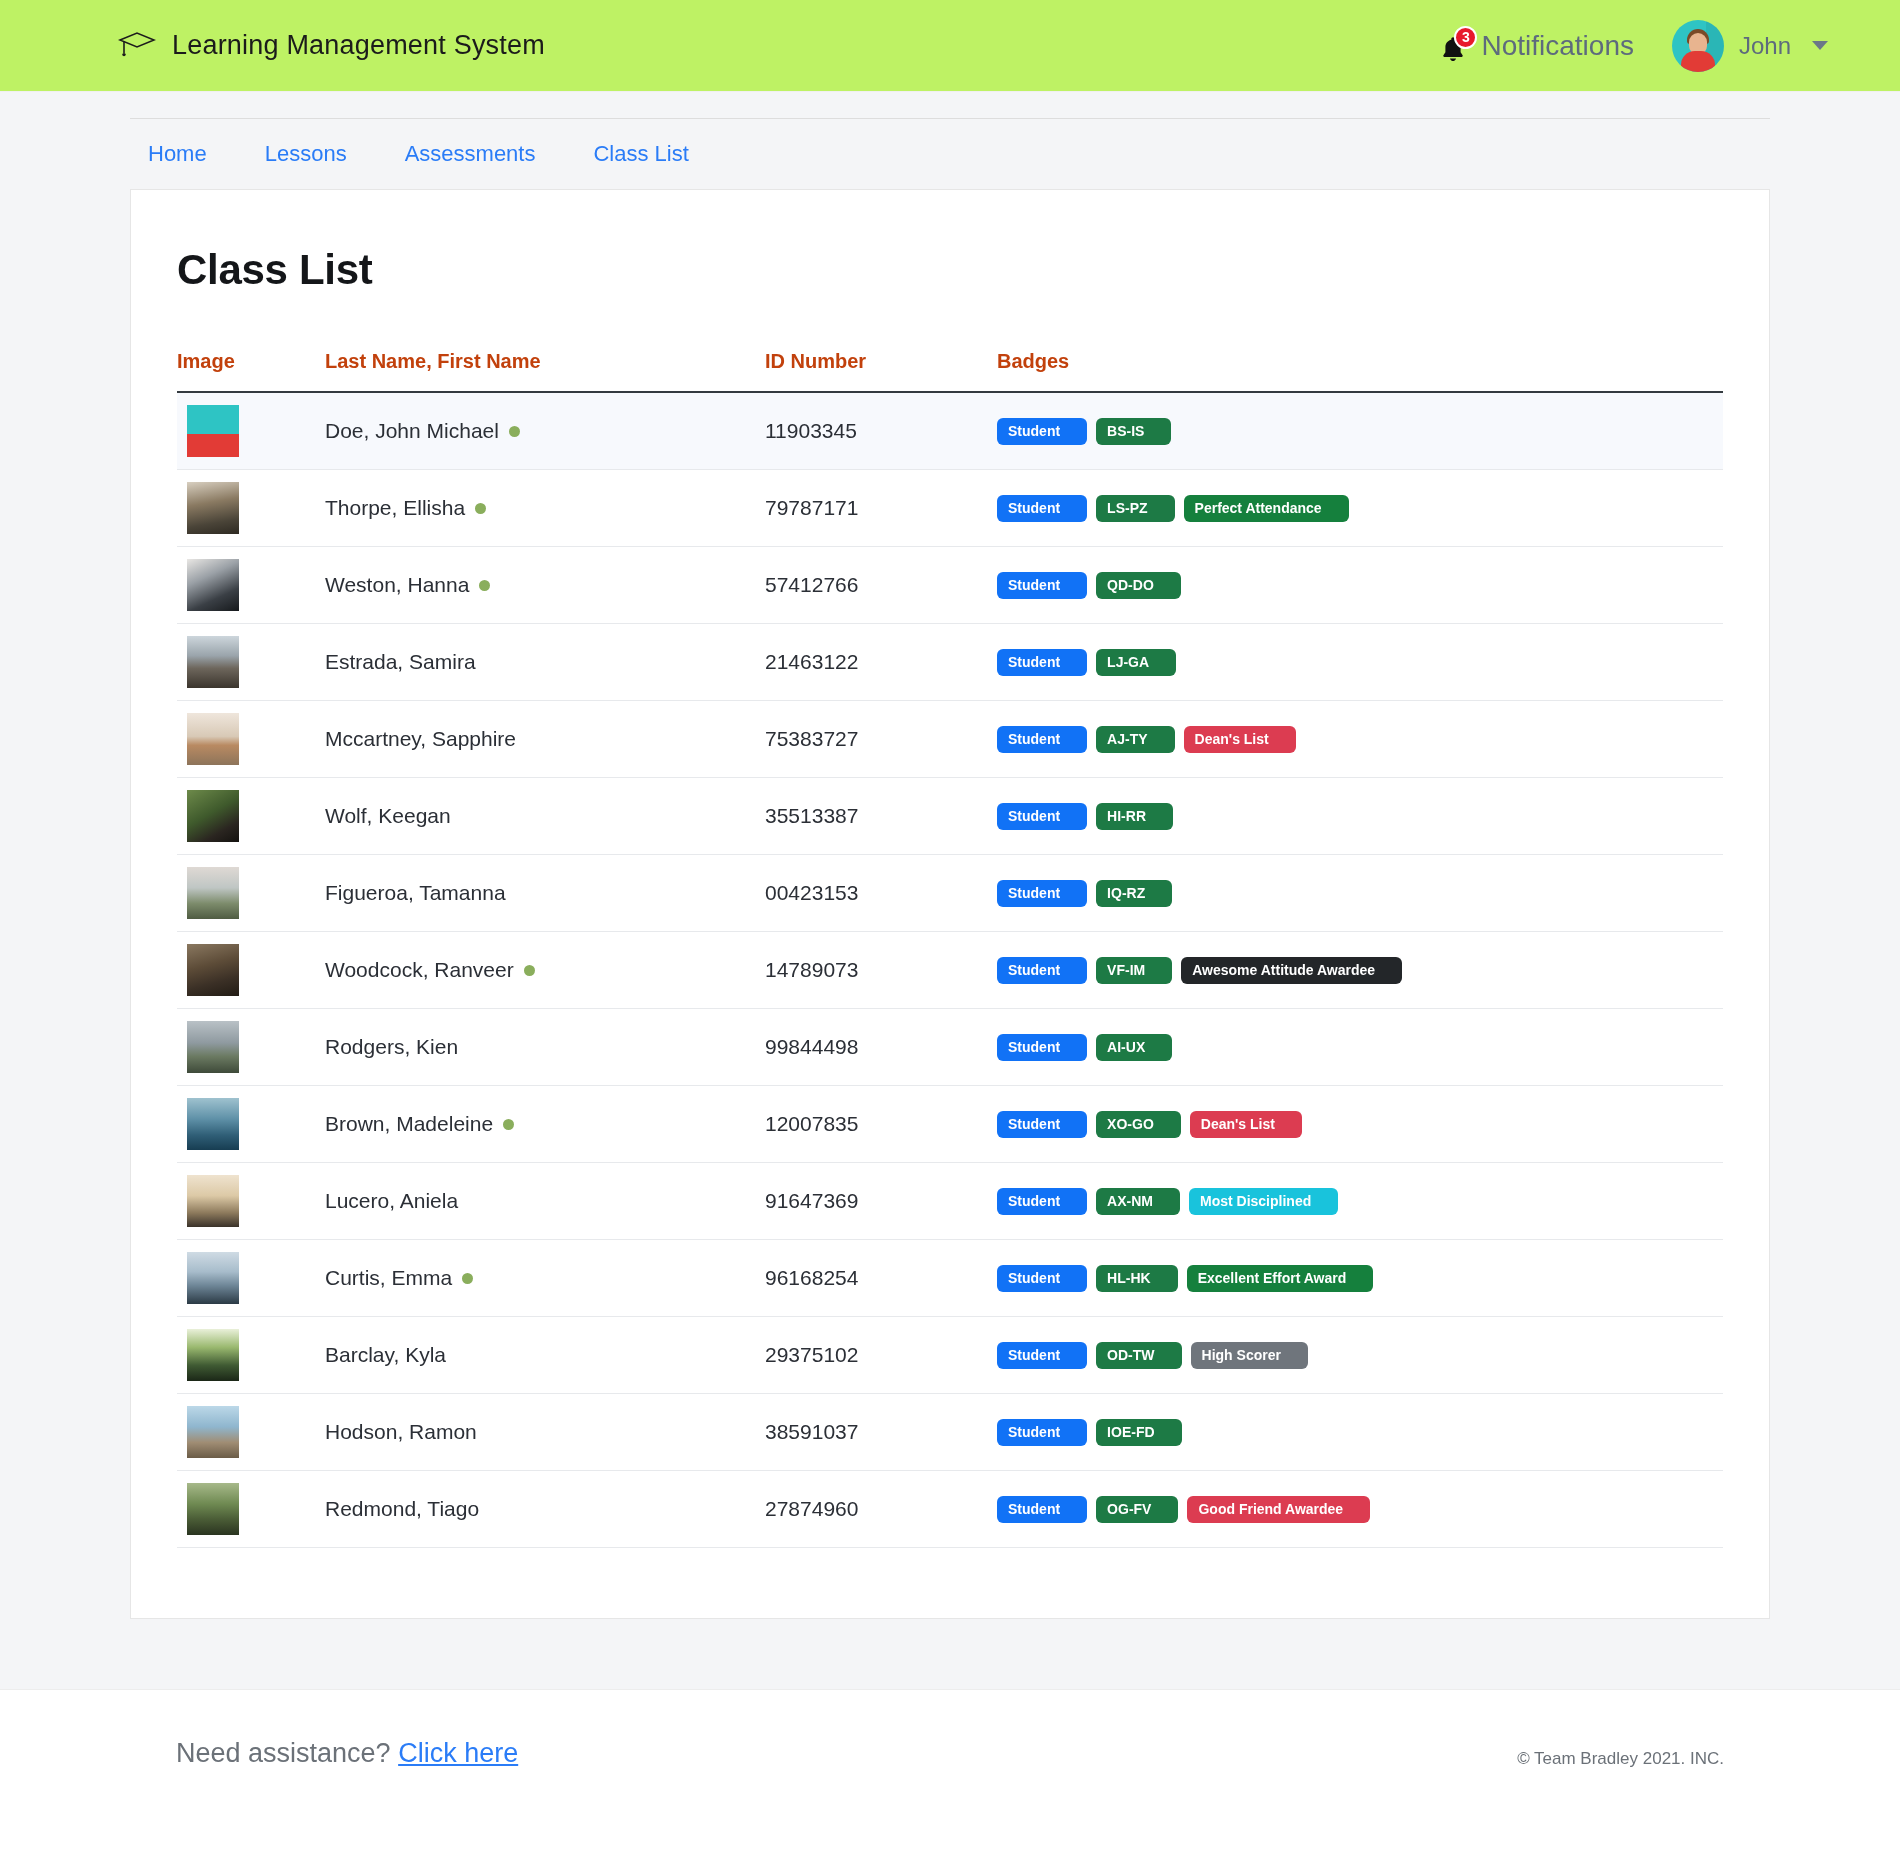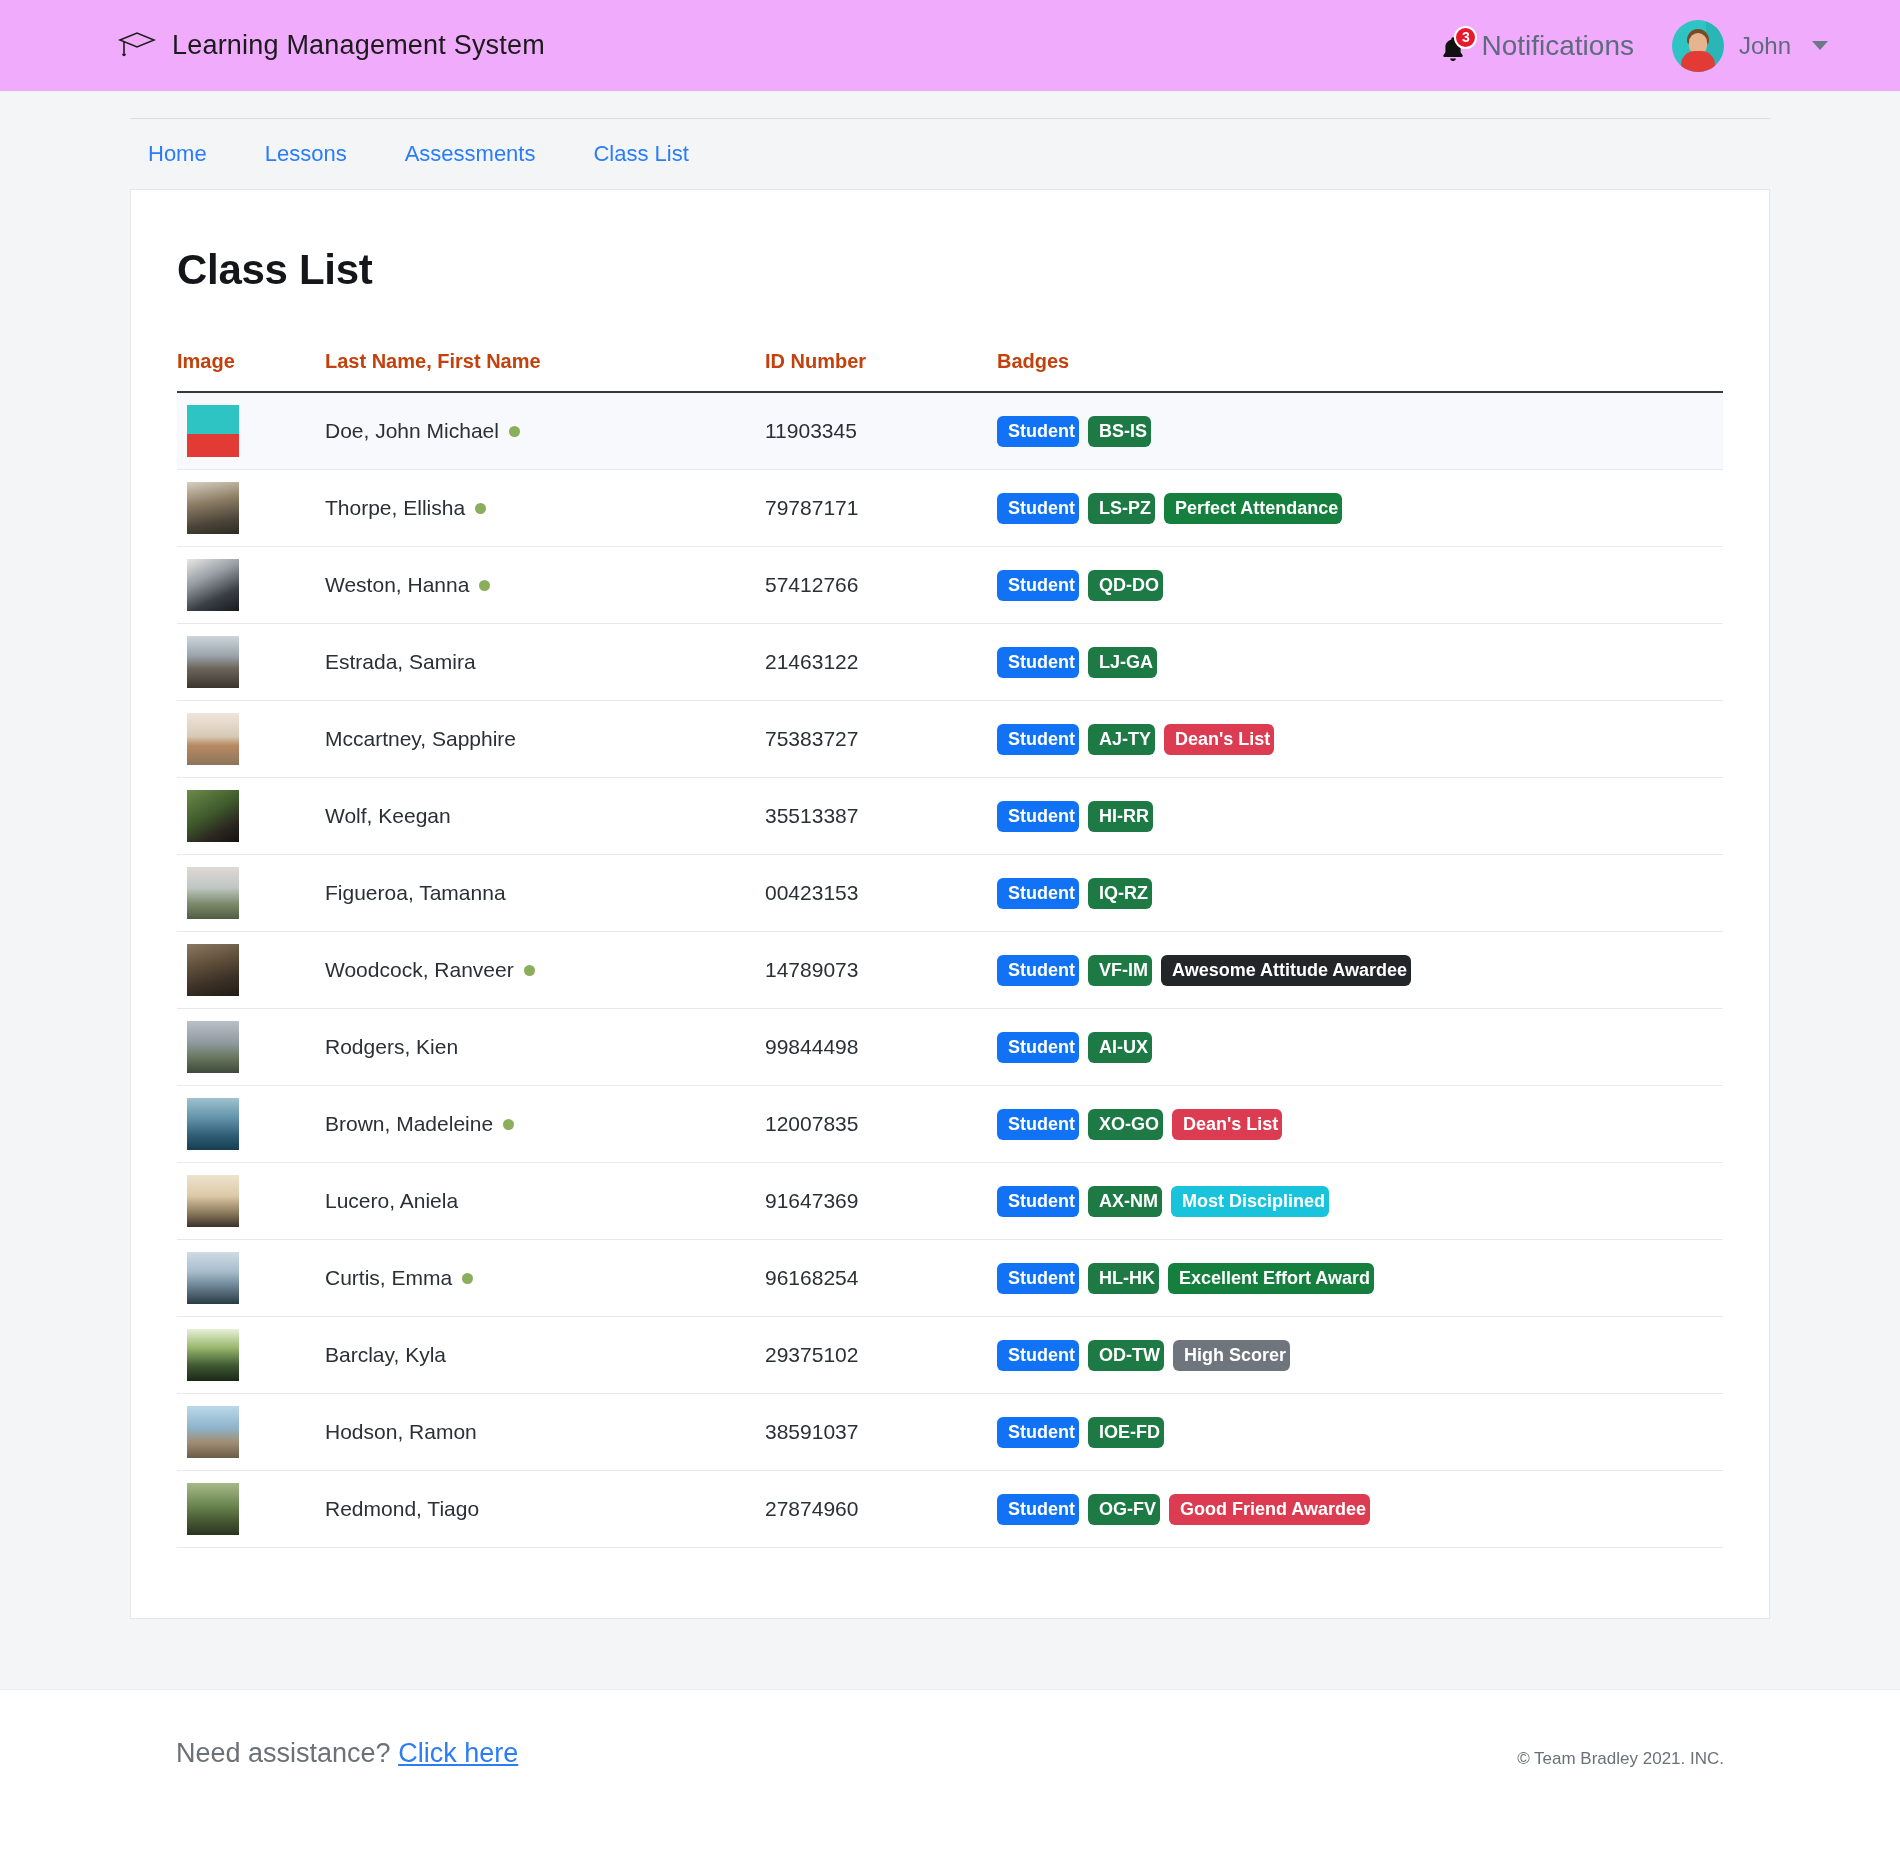--- a/index.html
+++ b/index.html
@@ -6,21 +6,21 @@
   html, body {
     margin: 0; padding: 0;
     width: 1900px;
     background: #f4f5f7;
     font-family: "Liberation Sans", sans-serif;
     -webkit-font-smoothing: antialiased;
   }
 
   
   .navbar {
-    background: #f0abfc;
+    background: #bef264;
     height: 92px;
     display: flex;
     align-items: center;
     padding: 0 72px 0 118px;
     border-bottom: 1px solid #f0f0f0;
   }
   .brand { display: flex; align-items: center; gap: 16px; }
   .brand-icon { width: 38px; height: 34px; display: block; color: #1c1c1c; }
   .brand-title {
     font-size: 27px;
@@ -116,22 +116,22 @@
   }
   .name-cell { display: flex; align-items: center; gap: 10px; }
   .online-dot {
     width: 11px; height: 11px; border-radius: 50%;
     background: #8aae5c; display: inline-block; flex: none;
   }
 
   .badges { display: flex; align-items: center; gap: 9px; flex-wrap: wrap; }
   .badge {
     display: inline-block;
-    font-size: 18px; font-weight: 700; color: #ffffff;
-    padding: 6px 4px 7px 11px;
+    font-size: 14px; font-weight: 700; color: #ffffff;
+    padding: 6px 27px 7px 11px;
     border-radius: 6px; line-height: 1; white-space: nowrap;
   }
   .b-primary { background: #1172f6; }
   .b-green   { background: #1d7a45; }
   .b-yellow  { background: #15803d; }
   .b-red     { background: #dc3c51; }
   .b-dark    { background: #232629; }
   .b-cyan    { background: #19c3dc; }
   .b-gray    { background: #6f757c; }
 

